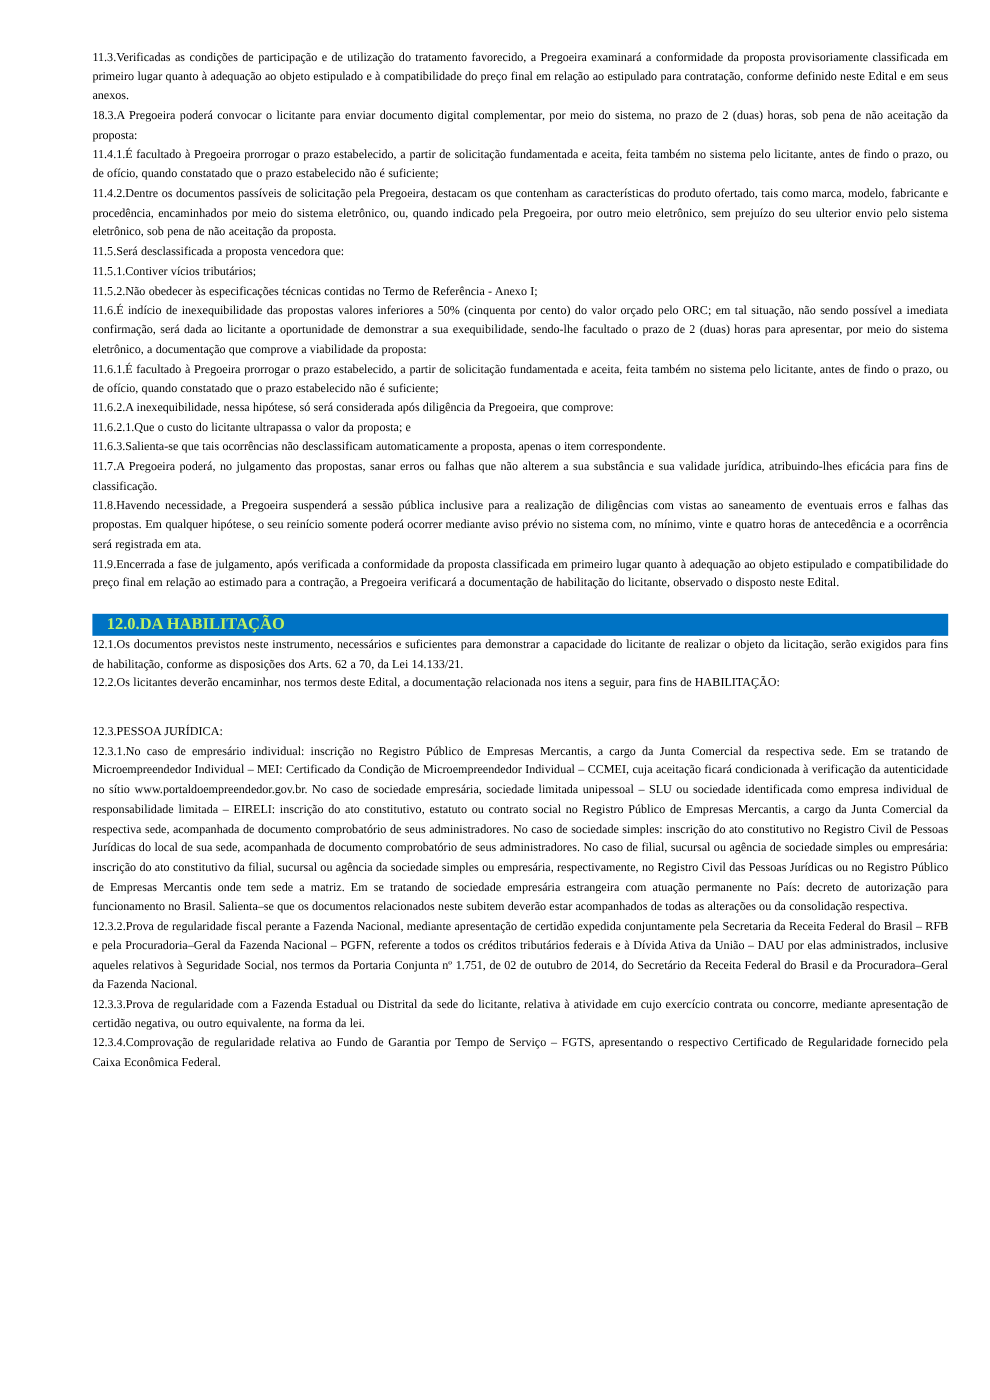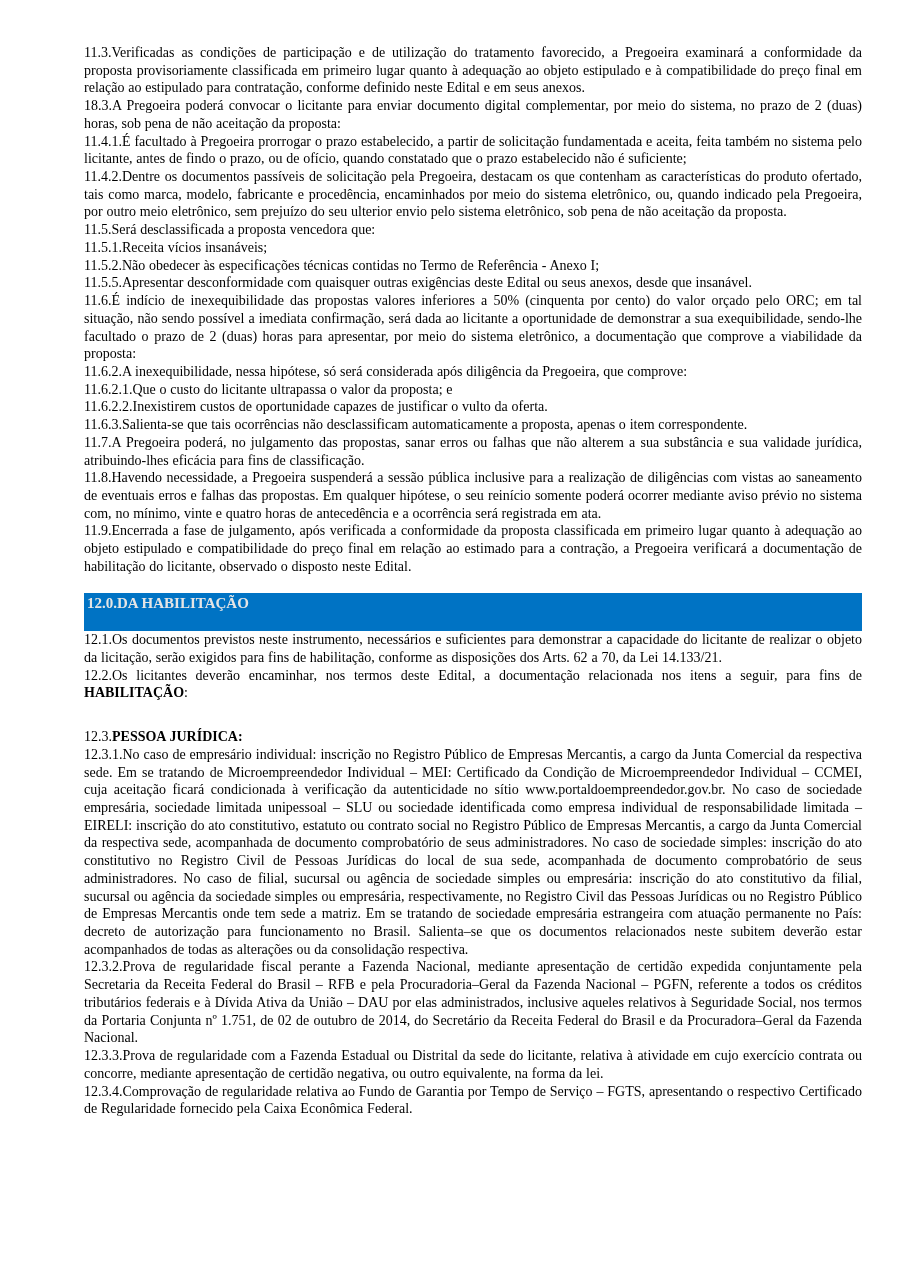--- a/index.html
+++ b/index.html
@@ -17,55 +17,54 @@
     color: #000000;
   }
   .content {
     position: absolute;
     left: 84px;
     top: 44px;
     width: 778px;
   }
   .para {
     margin: 0;
-    font-size: 14px;
+    font-size: 11px;
     line-height: 17.72px;
     text-align: justify;
     word-spacing: 0.02em;
   }
-  .para .bold { font-weight: bold; }
+  .para .bold { font-weight: normal; }
   .section-bar {
     margin: 0;
-    height: 38px;
+    height: 20px;
     line-height: 20px;
     font-size: 15px;
     font-weight: bold;
-    color: #e5e5e5;
-    padding-left: 3px;
+    color: #bef264;
+    padding-left: 13px;
     text-align: left;
   }
   .spacer { height: 17.7px; }
 </style>
 </head>
 <body>
 
 <div class="page">
   <main class="content">
       <p class="para">11.3.Verificadas as condições de participação e de utilização do tratamento favorecido, a Pregoeira examinará a conformidade da proposta provisoriamente classificada em primeiro lugar quanto à adequação ao objeto estipulado e à compatibilidade do preço final em relação ao estipulado para contratação, conforme definido neste Edital e em seus anexos.</p>
       <p class="para">18.3.A Pregoeira poderá convocar o licitante para enviar documento digital complementar, por meio do sistema, no prazo de 2 (duas) horas, sob pena de não aceitação da proposta:</p>
       <p class="para">11.4.1.É facultado à Pregoeira prorrogar o prazo estabelecido, a partir de solicitação fundamentada e aceita, feita também no sistema pelo licitante, antes de findo o prazo, ou de ofício, quando constatado que o prazo estabelecido não é suficiente;</p>
       <p class="para">11.4.2.Dentre os documentos passíveis de solicitação pela Pregoeira, destacam os que contenham as características do produto ofertado, tais como marca, modelo, fabricante e procedência, encaminhados por meio do sistema eletrônico, ou, quando indicado pela Pregoeira, por outro meio eletrônico, sem prejuízo do seu ulterior envio pelo sistema eletrônico, sob pena de não aceitação da proposta.</p>
       <p class="para">11.5.Será desclassificada a proposta vencedora que:</p>
-      <p class="para">11.5.1.Receita vícios insanáveis;</p>
+      <p class="para">11.5.1.Contiver vícios tributários;</p>
       <p class="para">11.5.2.Não obedecer às especificações técnicas contidas no Termo de Referência - Anexo I;</p>
-      <p class="para">11.5.5.Apresentar desconformidade com quaisquer outras exigências deste Edital ou seus anexos, desde que insanável.</p>
       <p class="para">11.6.É indício de inexequibilidade das propostas valores inferiores a 50% (cinquenta por cento) do valor orçado pelo ORC; em tal situação, não sendo possível a imediata confirmação, será dada ao licitante a oportunidade de demonstrar a sua exequibilidade, sendo-lhe facultado o prazo de 2 (duas) horas para apresentar, por meio do sistema eletrônico, a documentação que comprove a viabilidade da proposta:</p>
+      <p class="para">11.6.1.É facultado à Pregoeira prorrogar o prazo estabelecido, a partir de solicitação fundamentada e aceita, feita também no sistema pelo licitante, antes de findo o prazo, ou de ofício, quando constatado que o prazo estabelecido não é suficiente;</p>
       <p class="para">11.6.2.A inexequibilidade, nessa hipótese, só será considerada após diligência da Pregoeira, que comprove:</p>
       <p class="para">11.6.2.1.Que o custo do licitante ultrapassa o valor da proposta; e</p>
-      <p class="para">11.6.2.2.Inexistirem custos de oportunidade capazes de justificar o vulto da oferta.</p>
       <p class="para">11.6.3.Salienta-se que tais ocorrências não desclassificam automaticamente a proposta, apenas o item correspondente.</p>
       <p class="para">11.7.A Pregoeira poderá, no julgamento das propostas, sanar erros ou falhas que não alterem a sua substância e sua validade jurídica, atribuindo-lhes eficácia para fins de classificação.</p>
       <p class="para">11.8.Havendo necessidade, a Pregoeira suspenderá a sessão pública inclusive para a realização de diligências com vistas ao saneamento de eventuais erros e falhas das propostas. Em qualquer hipótese, o seu reinício somente poderá ocorrer mediante aviso prévio no sistema com, no mínimo, vinte e quatro horas de antecedência e a ocorrência será registrada em ata.</p>
       <p class="para">11.9.Encerrada a fase de julgamento, após verificada a conformidade da proposta classificada em primeiro lugar quanto à adequação ao objeto estipulado e compatibilidade do preço final em relação ao estimado para a contração, a Pregoeira verificará a documentação de habilitação do licitante, observado o disposto neste Edital.</p>
       <div class="spacer"></div>
       <div class="section-bar" style="background: rgb(0, 115, 196);">12.0.DA HABILITAÇÃO</div>
       <p class="para">12.1.Os documentos previstos neste instrumento, necessários e suficientes para demonstrar a capacidade do licitante de realizar o objeto da licitação, serão exigidos para fins de habilitação, conforme as disposições dos Arts. 62 a 70, da Lei 14.133/21.</p>
       <p class="para"><span>12.2.Os licitantes deverão encaminhar, nos termos deste Edital, a documentação relacionada nos itens a seguir, para fins de </span><span class="bold">HABILITAÇÃO</span><span>:</span></p>
       <div class="spacer" style="height: 26px;"></div>
       <p class="para"><span>12.3.</span><span class="bold">PESSOA JURÍDICA:</span></p>

